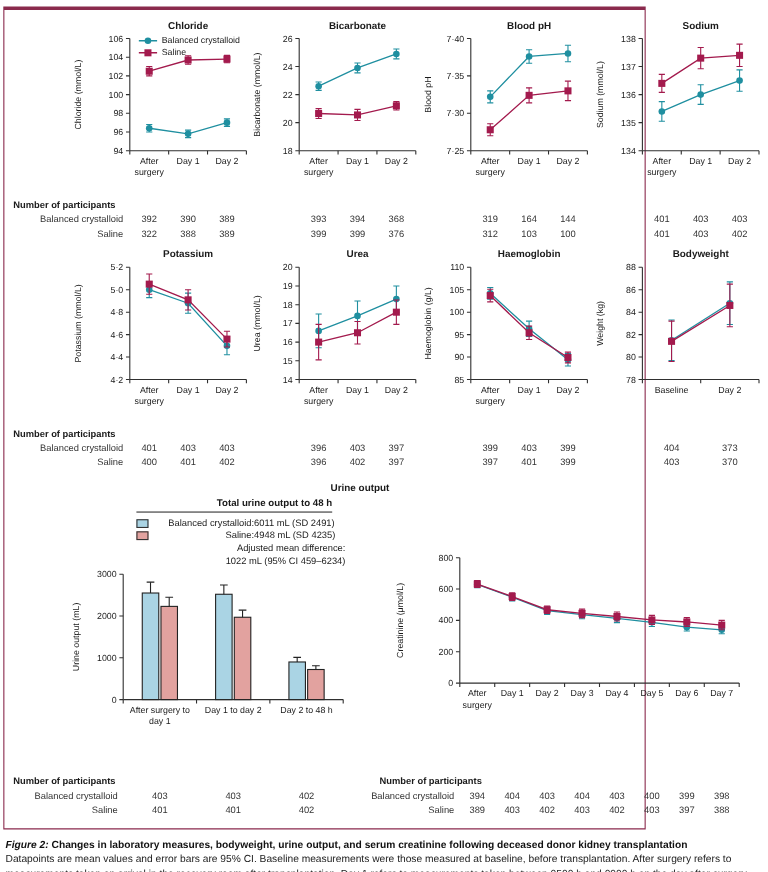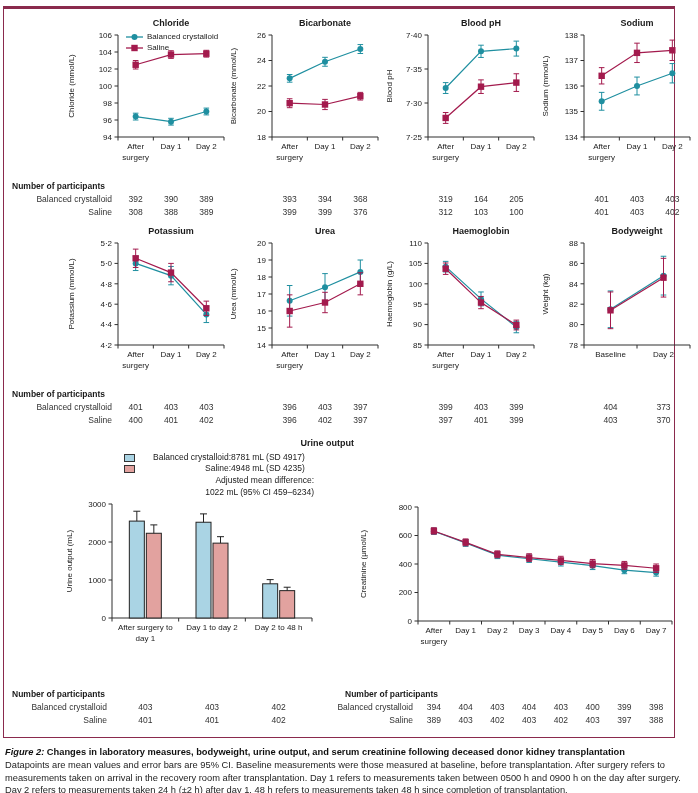--- a/index.html
+++ b/index.html
@@ -1,18 +1,18 @@
 <!DOCTYPE html>
 <html><head>
 <meta charset="utf-8">
 <style>
   html,body{margin:0;padding:0;background:#fff;}
   body{font-family:"Liberation Sans",sans-serif;color:#1a1a1a;}
   .page{width:698px;height:793px;position:relative;background:#fff;overflow:hidden;}
-  .figure-frame{position:relative;margin:6px 3px 0 3px;width:672px;box-sizing:border-box;
+  .figure-frame{position:relative;margin:6px 3px 0 3px;width:584px;box-sizing:border-box;
     border:1px solid #8a2a4d;border-top:3px solid #8a2a4d;background:#fff;padding:6px 0 6px 0;}
   .chart-grid{display:flex;padding-left:4px;margin-top:2px;}
   .chart-cell{position:relative;width:156px;}
   .chart-cell.first{width:218px;}
   .chart-cell svg{display:block;}
   .chart-title{font-size:9px;font-weight:bold;height:12px;line-height:12px;text-align:center;width:106px;}
   .chart-cell.first .chart-title{margin-left:110px;}
   .chart-cell:not(.first) .chart-title{margin-left:46px;}
   .legend-overlay{position:absolute;left:118px;top:14px;font-size:8px;line-height:10px;}
   .legend-item{display:flex;align-items:center;height:11px;white-space:nowrap;}
@@ -294,36 +294,36 @@
               <rect x="131.13333333333333" y="18.099999999999856" width="6.4" height="6.4" fill="#a31a4d"></rect>
             </g>
           </svg>
       </div>
     </div>
     <div class="participants" id="p-row1">
         <span class="p-header" style="left: 8px; top: 0px; position: absolute;">Number of participants</span>
         <span class="p-label" style="right: 582px; top: 13px; position: absolute;">Balanced crystalloid</span>
         <span class="p-label" style="right: 582px; top: 26px; position: absolute;">Saline</span>
         <span class="p-num" style="left: 109.667px; top: 13px; position: absolute;">392</span>
-        <span class="p-num" style="left: 109.667px; top: 26px; position: absolute;">308</span>
+        <span class="p-num" style="left: 109.667px; top: 26px; position: absolute;">322</span>
         <span class="p-num" style="left: 145px; top: 13px; position: absolute;">390</span>
         <span class="p-num" style="left: 145px; top: 26px; position: absolute;">388</span>
         <span class="p-num" style="left: 180.333px; top: 13px; position: absolute;">389</span>
         <span class="p-num" style="left: 180.333px; top: 26px; position: absolute;">389</span>
         <span class="p-num" style="left: 263.667px; top: 13px; position: absolute;">393</span>
         <span class="p-num" style="left: 263.667px; top: 26px; position: absolute;">399</span>
         <span class="p-num" style="left: 299px; top: 13px; position: absolute;">394</span>
         <span class="p-num" style="left: 299px; top: 26px; position: absolute;">399</span>
         <span class="p-num" style="left: 334.333px; top: 13px; position: absolute;">368</span>
         <span class="p-num" style="left: 334.333px; top: 26px; position: absolute;">376</span>
         <span class="p-num" style="left: 419.667px; top: 13px; position: absolute;">319</span>
         <span class="p-num" style="left: 419.667px; top: 26px; position: absolute;">312</span>
         <span class="p-num" style="left: 455px; top: 13px; position: absolute;">164</span>
         <span class="p-num" style="left: 455px; top: 26px; position: absolute;">103</span>
-        <span class="p-num" style="left: 490.333px; top: 13px; position: absolute;">205</span>
+        <span class="p-num" style="left: 490.333px; top: 13px; position: absolute;">144</span>
         <span class="p-num" style="left: 490.333px; top: 26px; position: absolute;">100</span>
         <span class="p-num" style="left: 575.667px; top: 13px; position: absolute;">401</span>
         <span class="p-num" style="left: 575.667px; top: 26px; position: absolute;">401</span>
         <span class="p-num" style="left: 611px; top: 13px; position: absolute;">403</span>
         <span class="p-num" style="left: 611px; top: 26px; position: absolute;">403</span>
         <span class="p-num" style="left: 646.333px; top: 13px; position: absolute;">403</span>
         <span class="p-num" style="left: 646.333px; top: 26px; position: absolute;">402</span>
       </div>
 
     <div class="chart-grid">
@@ -576,24 +576,25 @@
         <span class="p-num" style="left: 584.5px; top: 13px; position: absolute;">404</span>
         <span class="p-num" style="left: 584.5px; top: 26px; position: absolute;">403</span>
         <span class="p-num" style="left: 637.5px; top: 13px; position: absolute;">373</span>
         <span class="p-num" style="left: 637.5px; top: 26px; position: absolute;">370</span>
       </div>
 
     <div class="bottom-row">
       <div class="urine-col">
         <div class="section-title">Urine output</div>
         <div class="urine-box">
+          <div class="box-title">Total urine output to 48 h</div>
           <div class="ulegend-row">
             <span class="swatch blue"></span>
             <span class="ulabel">Balanced crystalloid:</span>
-            <span class="uvalue">8781 mL (SD 4917)</span>
+            <span class="uvalue">6011 mL (SD 2491)</span>
           </div>
           <div class="ulegend-row">
             <span class="swatch pink"></span>
             <span class="ulabel">Saline:</span>
             <span class="uvalue">4948 mL (SD 4235)</span>
           </div>
           <div class="adj">Adjusted mean difference:</div>
           <div class="adj">1022 mL (95% CI 459–6234)</div>
         </div>
         <svg class="chart" width="346" height="172" viewBox="0 0 346 172">

